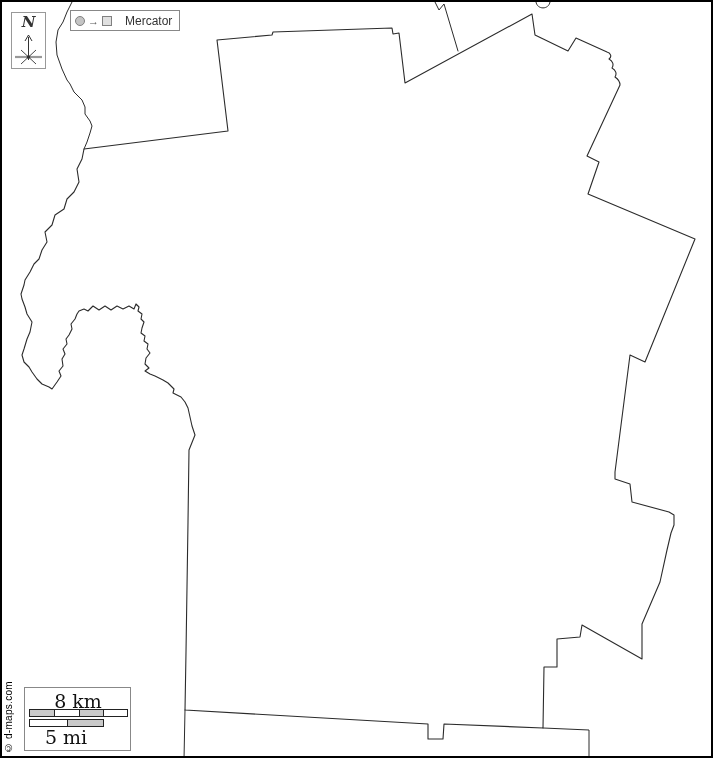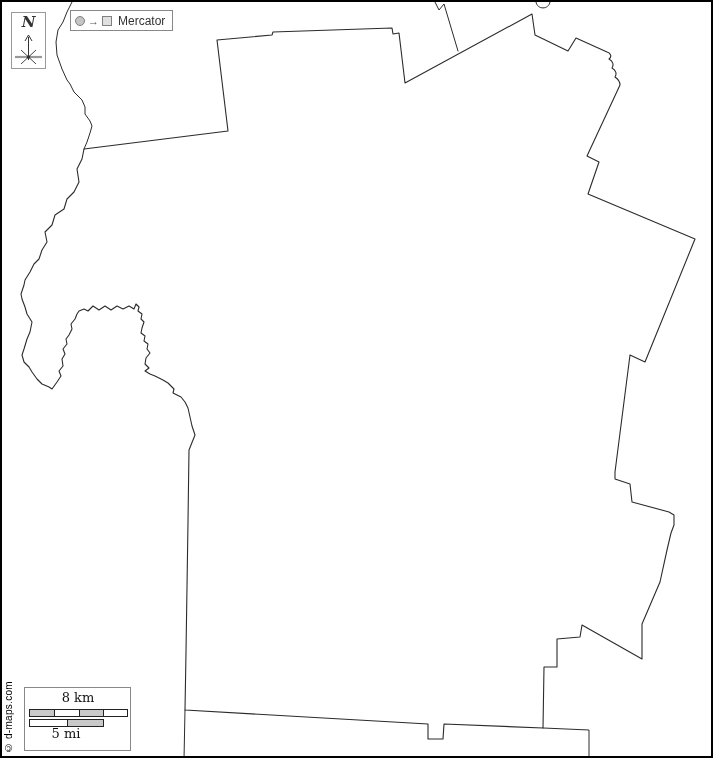--- a/index.html
+++ b/index.html
@@ -32,29 +32,29 @@
   
   .proj-badge{
     position:absolute;left:68px;top:8px;height:21px;
     border:1px solid #888;background:#fff;box-sizing:border-box;
     display:flex;align-items:center;padding:0 7px 0 4px;gap:3px;
     cursor:pointer;
   }
   .proj-circle{width:10px;height:10px;border-radius:50%;background:#c4c4c4;border:1px solid #808080;box-sizing:border-box;}
   .proj-arrow{font-size:11px;color:#555;line-height:10px;}
   .proj-square{width:10px;height:10px;background:#e0e0e0;border:1px solid #808080;box-sizing:border-box;}
-  .proj-label{font-size:12px;color:#333;margin-left:3px;}
+  .proj-label{font-size:12px;color:#333;margin-left:10px;}
 
   
   .scalebox{
     position:absolute;left:22px;top:685px;width:107px;height:64px;
     border:1px solid #888;background:#fff;box-sizing:border-box;
   }
   .scale-label{
-    position:absolute;font-family:"DejaVu Serif", serif;font-size:13px;color:#111;
+    position:absolute;font-family:"DejaVu Serif", serif;font-size:19px;color:#111;
     transform:translateX(-50%);white-space:nowrap;
   }
   .lbl-km{left:53px;top:2px;}
   .lbl-mi{left:41px;top:38px;}
   .bar{position:absolute;height:6px;border:1px solid #222;box-sizing:content-box;display:flex;}
   .bar-km{left:4px;top:21px;width:97px;}
   .bar-mi{left:4px;top:31px;width:73px;}
   .seg{height:100%;box-sizing:border-box;}
   .seg+.seg{border-left:1px solid #222;}
   .seg.g{background:#c9c9c9;}

